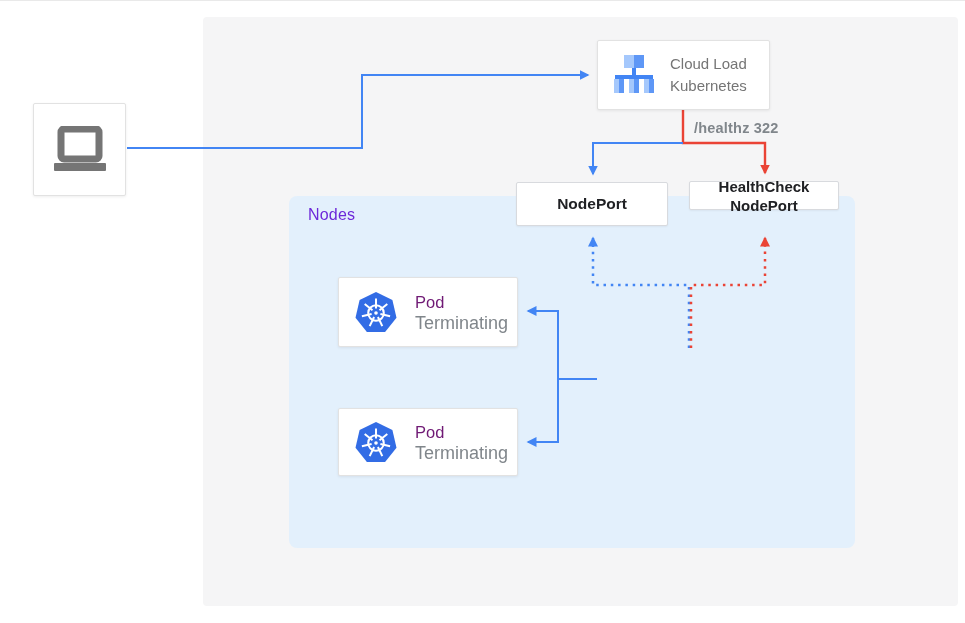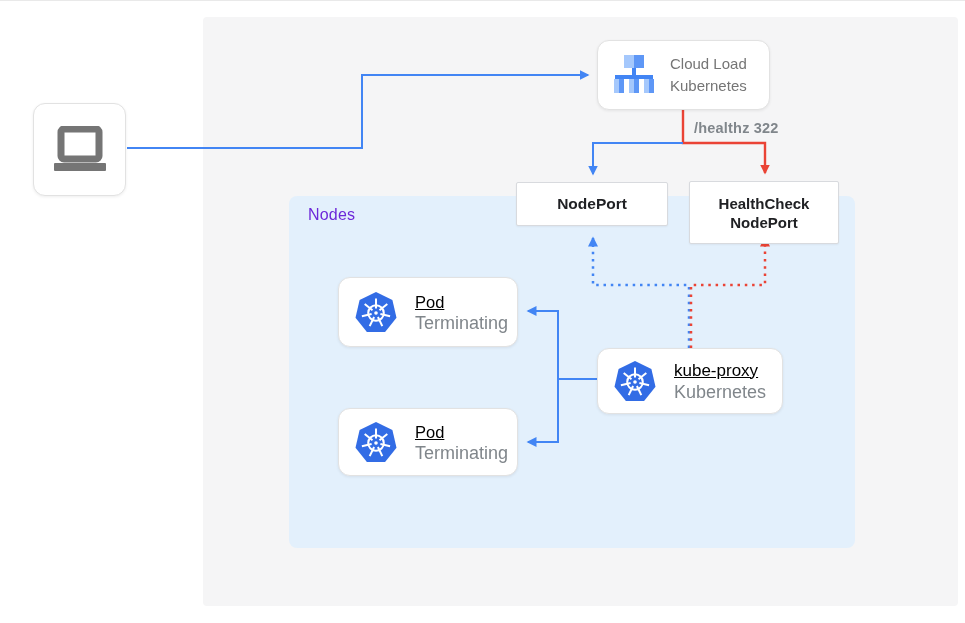--- a/index.html
+++ b/index.html
@@ -14,40 +14,40 @@
   }
   .nodes-container{
     position:absolute;left:289px;top:196px;width:566px;height:352px;
     background:#e3f0fc;border-radius:8px;
   }
   .nodes-label{
     position:absolute;left:308px;top:206px;font-size:16px;color:#6d28d9;letter-spacing:.2px;
   }
   svg.wires{position:absolute;left:0;top:0;width:965px;height:623px;z-index:2;pointer-events:none;}
   .card{
-    position:absolute;background:#ffffff;border:1px solid #e2e2e2;border-radius:12px;
+    position:absolute;background:#ffffff;border:1px solid #e2e2e2;border-radius:2px;
     box-shadow:0 1px 3px rgba(0,0,0,0.07);z-index:3;box-sizing:border-box;
     display:flex;align-items:center;
   }
   .laptop-box{left:33px;top:103px;width:93px;height:93px;justify-content:center;}
   .clb-box{left:597px;top:40px;width:173px;height:70px;padding-left:13px;}
   .clb-text{margin-left:13px;font-size:15px;line-height:22px;color:#757575;}
   .port-box{
     position:absolute;background:#fff;border:1px solid #d8dade;border-radius:2px;z-index:3;
     box-sizing:border-box;display:flex;flex-direction:column;align-items:center;justify-content:center;
     font-weight:bold;color:#202124;box-shadow:0 1px 2px rgba(0,0,0,0.05);
   }
   .nodeport-box{left:516px;top:182px;width:152px;height:44px;font-size:15.5px;}
-  .hc-nodeport-box{left:689px;top:181px;width:150px;height:63px;font-size:15px;line-height:19px;}
+  .hc-nodeport-box{left:689px;top:181px;width:150px;height:29px;font-size:15px;line-height:19px;}
   .pod-box{width:180px;height:70px;left:338px;padding-left:15px;}
   .pod-box-1{top:277px;}
   .pod-box-2{top:408px;height:68px;}
   .kproxy-box{left:597px;top:348px;width:186px;height:66px;padding-left:15px;}
   .entity-text{margin-left:17px;}
-  .entity-title{font-size:16.5px;color:#000000;line-height:22px;text-decoration:underline;}
+  .entity-title{font-size:16.5px;color:#701a75;line-height:22px;}
   .entity-sub{font-size:18px;color:#80868b;line-height:21px;}
   .kproxy-box .entity-title{font-size:17px;}
   .health-label{
     position:absolute;left:694px;top:120px;font-size:14.5px;font-weight:bold;color:#80868b;
     z-index:3;letter-spacing:.2px;
   }
   .k8s-icon-svg{display:block;}
 </style>
 </head>
 <body>
@@ -156,33 +156,13 @@
         <line x1="18.5" y1="19.2" x2="10.7" y2="13"></line>
       </g>
       <circle cx="22" cy="22" r="1.8" fill="#ffffff"></circle>
     </svg>
     <div class="entity-text">
       <div class="entity-title">Pod</div>
       <div class="entity-sub">Terminating</div>
     </div>
   </div>
 
-  <div class="card kproxy-box">
-    <svg class="k8s-icon-svg" width="44" height="43" viewBox="0 0 44 43">
-      <polygon points="22,1 38.4,8.9 42.5,26.7 31.1,40.9 12.9,40.9 1.5,26.7 5.6,8.9" fill="#326ce5"></polygon>
-      <g stroke="#ffffff" stroke-width="2" fill="none">
-        <circle cx="22" cy="22" r="7.8"></circle>
-        <line x1="22" y1="17.5" x2="22" y2="7.5"></line>
-        <line x1="25.5" y1="19.2" x2="33.3" y2="13"></line>
-        <line x1="26.4" y1="23" x2="36.1" y2="25.2"></line>
-        <line x1="23.9" y1="26" x2="28.3" y2="35.1"></line>
-        <line x1="20.1" y1="26" x2="15.7" y2="35.1"></line>
-        <line x1="17.6" y1="23" x2="7.9" y2="25.2"></line>
-        <line x1="18.5" y1="19.2" x2="10.7" y2="13"></line>
-      </g>
-      <circle cx="22" cy="22" r="1.8" fill="#ffffff"></circle>
-    </svg>
-    <div class="entity-text">
-      <div class="entity-title">kube-proxy</div>
-      <div class="entity-sub">Kubernetes</div>
-    </div>
-  </div>
 </div>
 
 </body></html>

